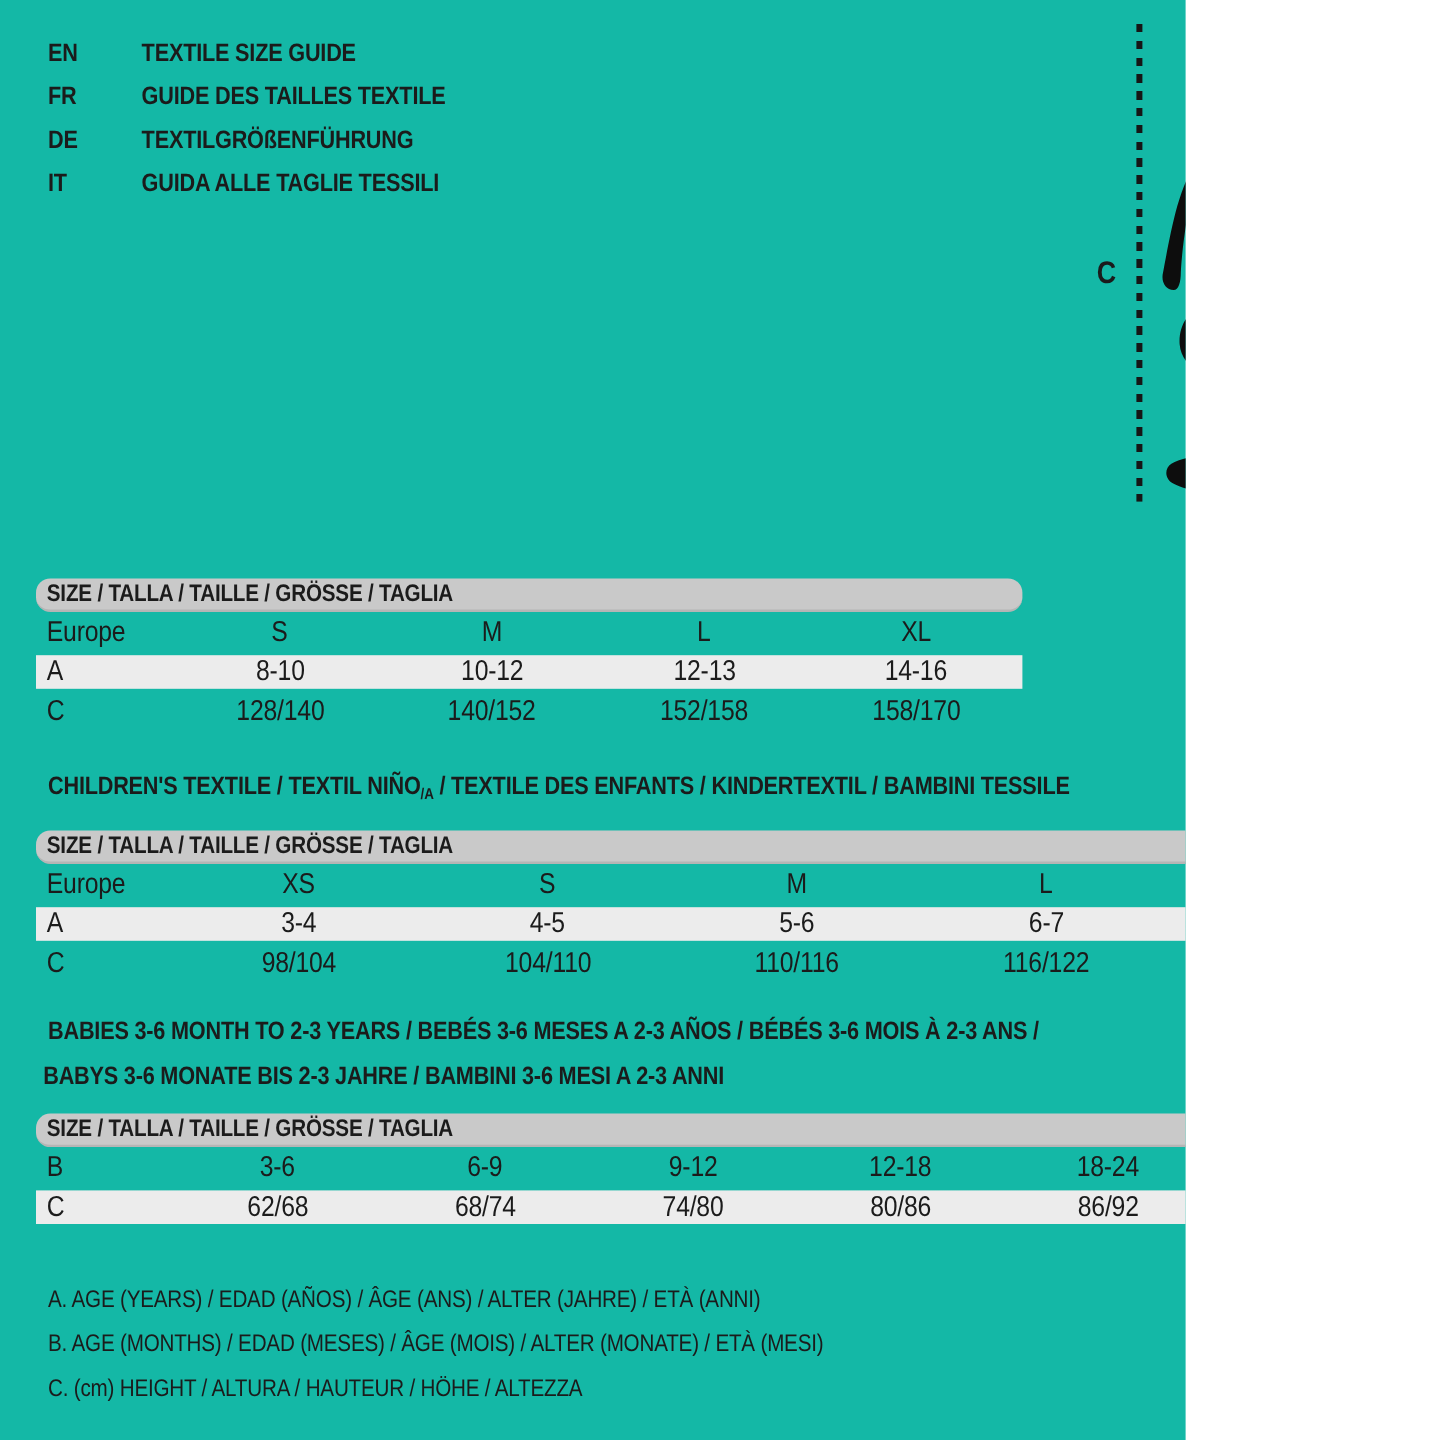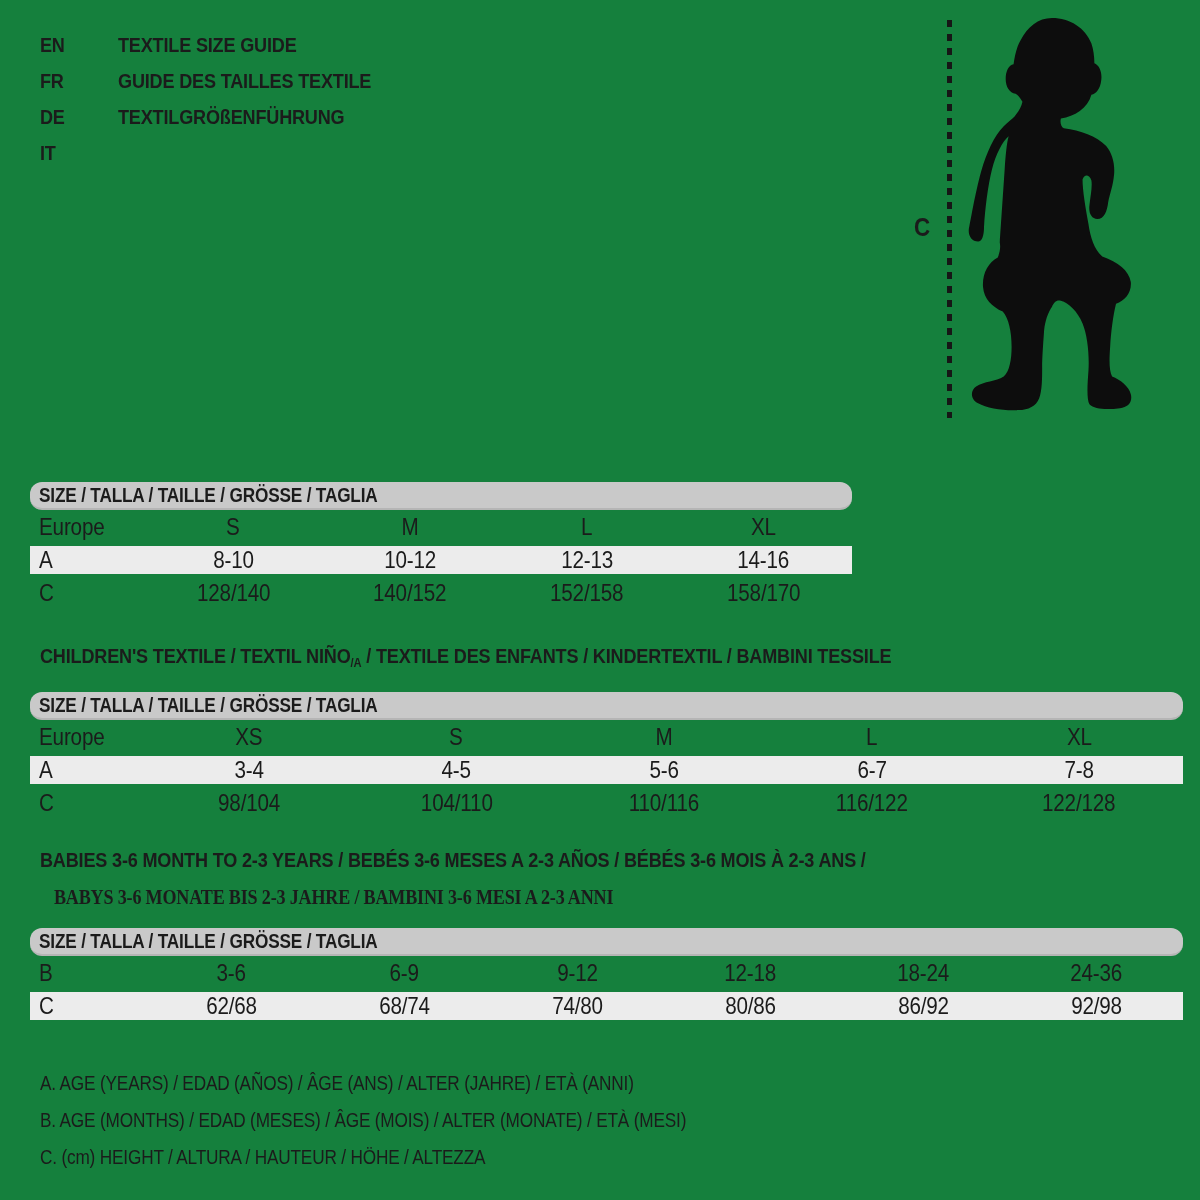--- a/index.html
+++ b/index.html
@@ -1,17 +1,17 @@
 <!DOCTYPE html>
 <html><head>
 <meta charset="utf-8">
 <style>
   html,body{margin:0;padding:0;background:#fff;}
   .page{
-    position:relative;width:1200px;height:1200px;background:#15803d;overflow:hidden;
+    position:relative;width:988px;height:1200px;background:#14b8a6;overflow:hidden;
     font-family:"Liberation Sans","DejaVu Sans",sans-serif;color:#1b1b1b;
   }
   .abs{position:absolute;}
   
   .cx{display:inline-block;transform:scaleX(.86);transform-origin:0 50%;white-space:nowrap;letter-spacing:-.2px;}
   .cxc{display:inline-block;transform:scaleX(.86);transform-origin:50% 50%;white-space:nowrap;letter-spacing:-.2px;}
 
   
   .langs{left:40px;top:27px;}
   .lang-row{display:flex;height:36px;align-items:center;font-size:21px;font-weight:bold;}
@@ -55,20 +55,21 @@
     <div class="lang-row">
       <span class="lang-code"><span class="cx">FR</span></span>
       <span><span class="cx">GUIDE DES TAILLES TEXTILE</span></span>
     </div>
     <div class="lang-row">
       <span class="lang-code"><span class="cx">DE</span></span>
       <span><span class="cx">TEXTILGRÖßENFÜHRUNG</span></span>
     </div>
     <div class="lang-row">
       <span class="lang-code"><span class="cx">IT</span></span>
+      <span><span class="cx">GUIDA ALLE TAGLIE TESSILI</span></span>
     </div>
   </div>
 
   <div class="abs c-label"><span class="cx">C</span></div>
   <div class="abs dash-line"></div>
   <svg class="abs toddler" width="178" height="402" viewBox="0 0 180 408" aria-hidden="true">
     <path fill="#0d0d0d" d="M90,3
       C108,3 124,13 130,29 C132,35 133,42 133,49 C138,51 141,58 140,66
       C139,75 135,80 130,81 C126,95 113,103 99,105 C98,109 99,113 102,115
       C119,117 135,123 145,133 C151,140 154,151 153,162 C152,173 149,181 147,190
@@ -199,21 +200,21 @@
         </span>
         <span class="cell val">
           <span class="cxc">122/128</span>
         </span>
       </div>
   </div>
 
   <div class="abs sect-title" style="left:40px;top:849px;text-align:center;">
     <span class="cx">BABIES 3-6 MONTH TO 2-3 YEARS / BEBÉS 3-6 MESES A 2-3 AÑOS / BÉBÉS 3-6 MOIS À 2-3 ANS /</span>
   </div>
-  <div class="abs sect-title" style="left:54px;top:886px;font-family:Liberation Serif, serif;">
+  <div class="abs sect-title" style="left:36px;top:886px;">
     <span class="cx">BABYS 3-6 MONATE BIS 2-3 JAHRE / BAMBINI 3-6 MESI A 2-3 ANNI</span>
   </div>
   <div class="stable" style="left:30px;top:928px;width:1153px;">
     <div class="thead">
       <span class="cx">SIZE / TALLA / TAILLE / GRÖSSE / TAGLIA</span>
     </div>
     <div class="trow">
         <span class="cell lab"><span class="cx">B</span></span>
         <span class="cell val">
           <span class="cxc">3-6</span>

